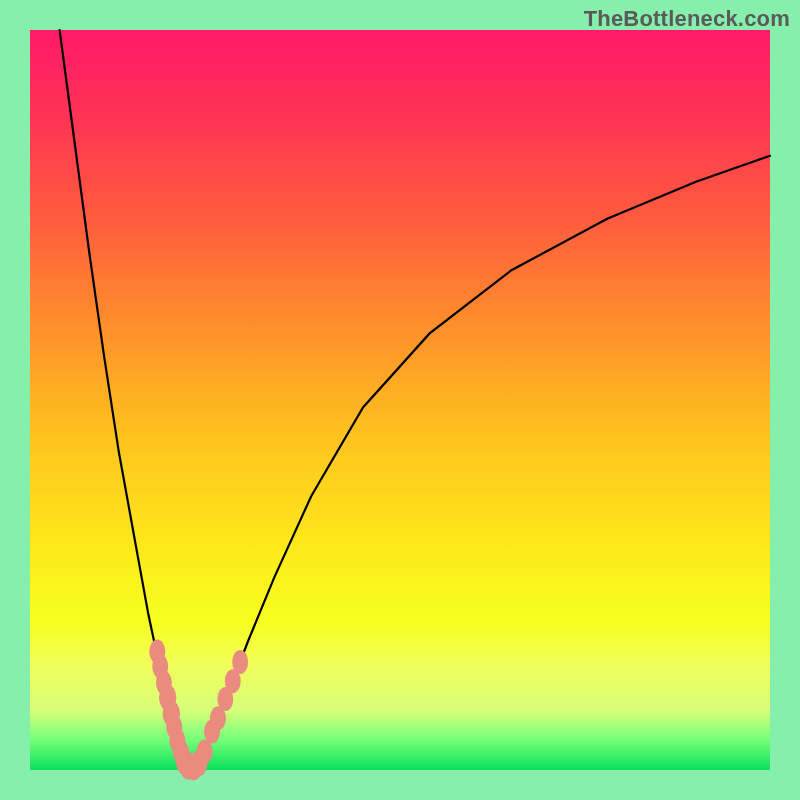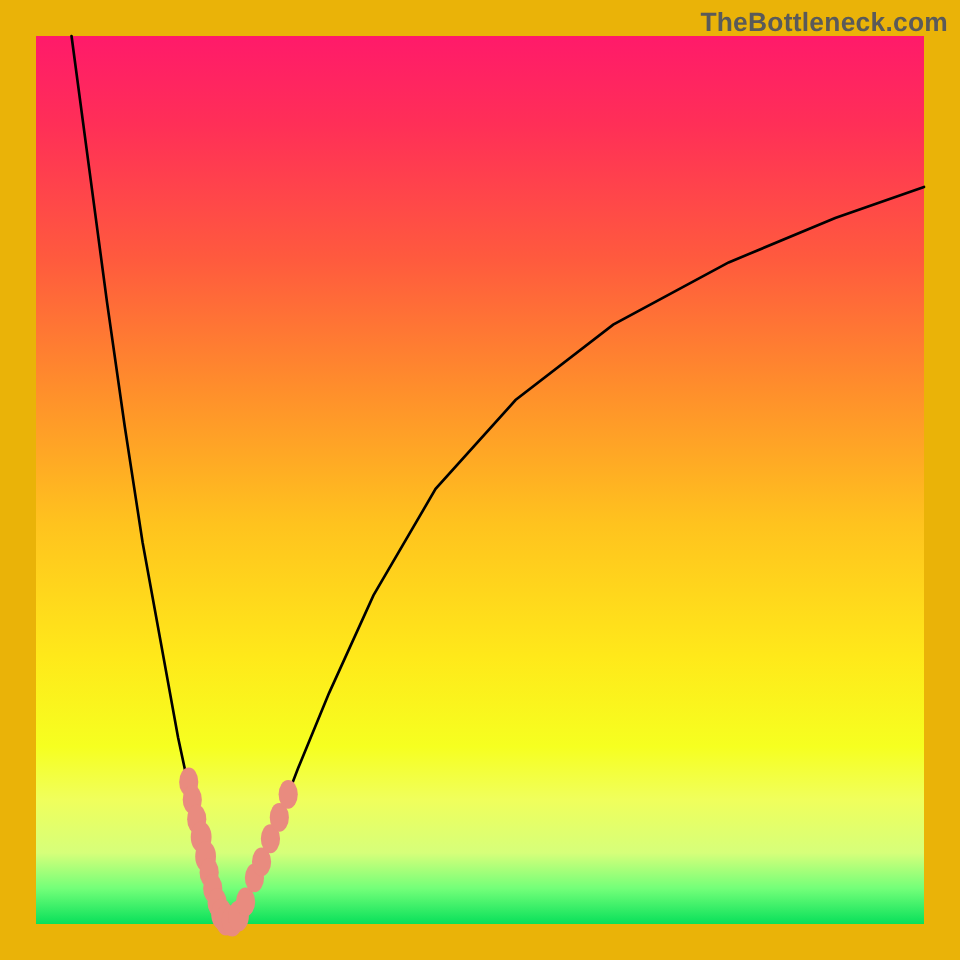--- a/index.html
+++ b/index.html
@@ -8,21 +8,21 @@
     width: 800px;
     height: 800px;
     overflow: hidden;
     background: #000;
     font-family: Arial, Helvetica, sans-serif;
   }
   .frame {
     position: relative;
     width: 800px;
     height: 800px;
-    background: #eab308;
+    background: #86efac;
     box-sizing: border-box;
   }
   .plot-area {
     position: absolute;
     left: 30px;
     top: 30px;
     width: 740px;
     height: 740px;
     background: linear-gradient(
       to bottom,

